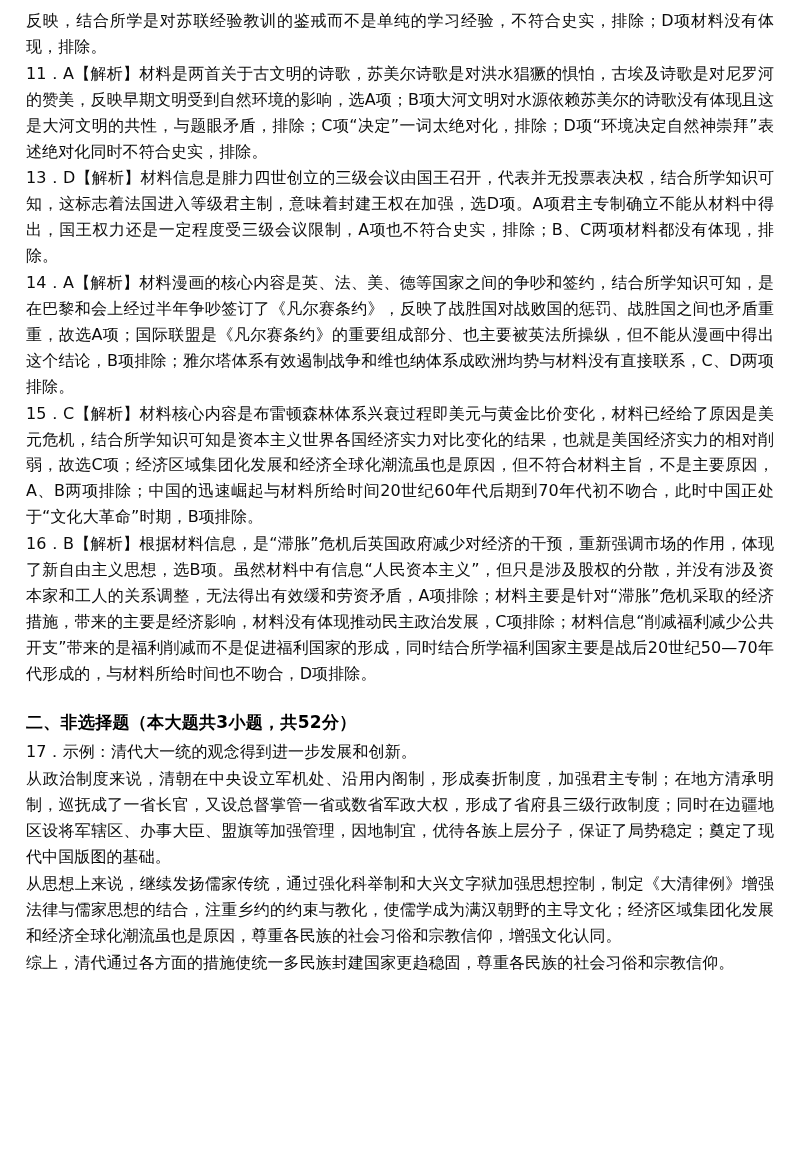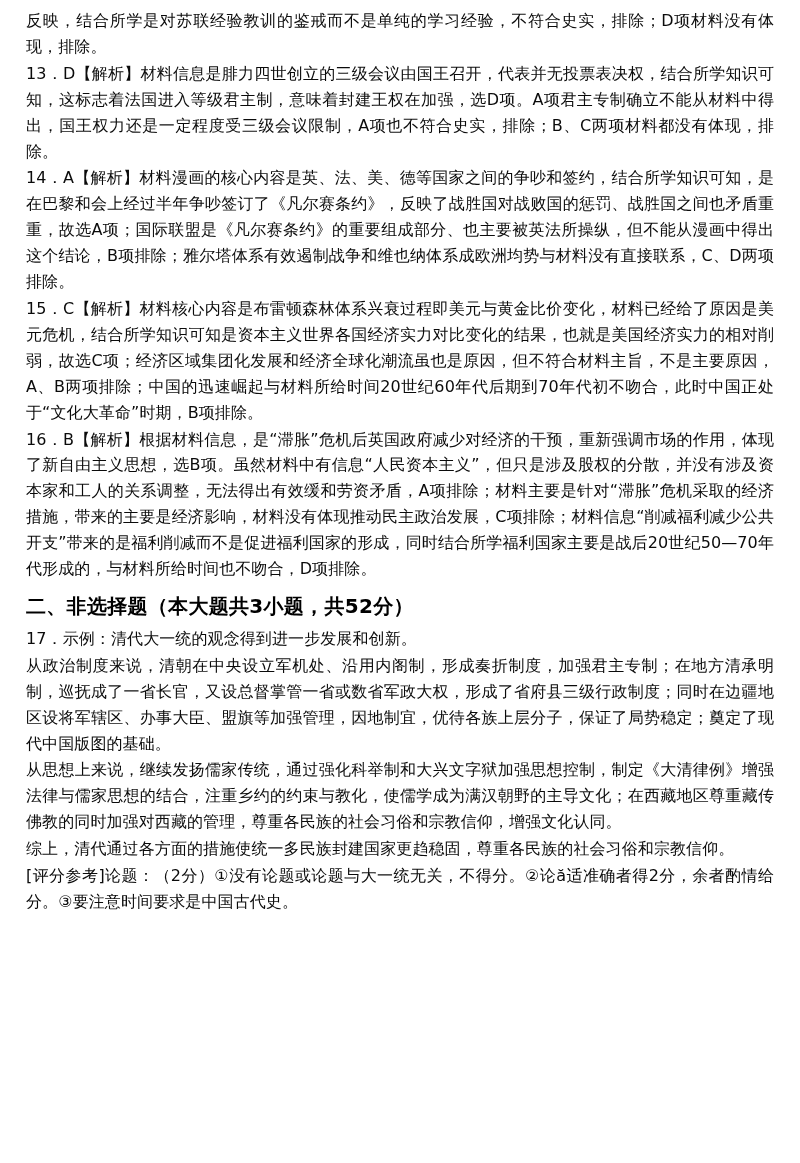--- a/index.html
+++ b/index.html
@@ -23,40 +23,40 @@
   .para {
     font-size: 16px;
     line-height: 1.62;
     text-align: justify;
     text-justify: inter-ideograph;
     margin: 0 0 1px 0;
     letter-spacing: 0.1px;
     color: #0b0b0b;
   }
   .section-title {
-    font-size: 20px;
+    font-size: 17px;
     font-weight: bold;
     line-height: 1.7;
-    margin: 7px 0 3px 0;
+    margin: 21px 0 3px 0;
     letter-spacing: 0.3px;
     color: #000;
   }
 </style>
 </head>
 <body>
 
 <div class="page">
 
   <p class="para">反映，结合所学是对苏联经验教训的鉴戒而不是单纯的学习经验，不符合史实，排除；D项材料没有体现，排除。</p>
+  <p class="para">11．A【解析】材料是两首关于古文明的诗歌，苏美尔诗歌是对洪水猖獗的惧怕，古埃及诗歌是对尼罗河的赞美，反映早期文明受到自然环境的影响，选A项；B项大河文明对水源依赖苏美尔的诗歌没有体现且这是大河文明的共性，与题眼矛盾，排除；C项“决定”一词太绝对化，排除；D项“环境决定自然神崇拜”表述绝对化同时不符合史实，排除。</p>
   <p class="para">13．D【解析】材料信息是腓力四世创立的三级会议由国王召开，代表并无投票表决权，结合所学知识可知，这标志着法国进入等级君主制，意味着封建王权在加强，选D项。A项君主专制确立不能从材料中得出，国王权力还是一定程度受三级会议限制，A项也不符合史实，排除；B、C两项材料都没有体现，排除。</p>
   <p class="para">14．A【解析】材料漫画的核心内容是英、法、美、德等国家之间的争吵和签约，结合所学知识可知，是在巴黎和会上经过半年争吵签订了《凡尔赛条约》，反映了战胜国对战败国的惩罚、战胜国之间也矛盾重重，故选A项；国际联盟是《凡尔赛条约》的重要组成部分、也主要被英法所操纵，但不能从漫画中得出这个结论，B项排除；雅尔塔体系有效遏制战争和维也纳体系成欧洲均势与材料没有直接联系，C、D两项排除。</p>
   <p class="para">15．C【解析】材料核心内容是布雷顿森林体系兴衰过程即美元与黄金比价变化，材料已经给了原因是美元危机，结合所学知识可知是资本主义世界各国经济实力对比变化的结果，也就是美国经济实力的相对削弱，故选C项；经济区域集团化发展和经济全球化潮流虽也是原因，但不符合材料主旨，不是主要原因，A、B两项排除；中国的迅速崛起与材料所给时间20世纪60年代后期到70年代初不吻合，此时中国正处于“文化大革命”时期，B项排除。</p>
   <p class="para">16．B【解析】根据材料信息，是“滞胀”危机后英国政府减少对经济的干预，重新强调市场的作用，体现了新自由主义思想，选B项。虽然材料中有信息“人民资本主义”，但只是涉及股权的分散，并没有涉及资本家和工人的关系调整，无法得出有效缓和劳资矛盾，A项排除；材料主要是针对“滞胀”危机采取的经济措施，带来的主要是经济影响，材料没有体现推动民主政治发展，C项排除；材料信息“削减福利减少公共开支”带来的是福利削减而不是促进福利国家的形成，同时结合所学福利国家主要是战后20世纪50—70年代形成的，与材料所给时间也不吻合，D项排除。</p>
 
   <h2 class="section-title">二、非选择题（本大题共3小题，共52分）</h2>
 
   <p class="para">17．示例：清代大一统的观念得到进一步发展和创新。</p>
   <p class="para">从政治制度来说，清朝在中央设立军机处、沿用内阁制，形成奏折制度，加强君主专制；在地方清承明制，巡抚成了一省长官，又设总督掌管一省或数省军政大权，形成了省府县三级行政制度；同时在边疆地区设将军辖区、办事大臣、盟旗等加强管理，因地制宜，优待各族上层分子，保证了局势稳定；奠定了现代中国版图的基础。</p>
-  <p class="para">从思想上来说，继续发扬儒家传统，通过强化科举制和大兴文字狱加强思想控制，制定《大清律例》增强法律与儒家思想的结合，注重乡约的约束与教化，使儒学成为满汉朝野的主导文化；在西藏地区尊重藏传佛教的同时加强对西藏的管理，尊重各民族的社会习俗和宗教信仰，增强文化认同。</p>
+  <p class="para">从思想上来说，继续发扬儒家传统，通过强化科举制和大兴文字狱加强思想控制，制定《大清律例》增强法律与儒家思想的结合，注重乡约的约束与教化，使儒学成为满汉朝野的主导文化；经济区域集团化发展和经济全球化潮流虽也是原因，尊重各民族的社会习俗和宗教信仰，增强文化认同。</p>
   <p class="para">综上，清代通过各方面的措施使统一多民族封建国家更趋稳固，尊重各民族的社会习俗和宗教信仰。</p>
-  <p class="para">[评分参考]论题：（2分）①没有论题或论题与大一统无关，不得分。②论ă适准确者得2分，余者酌情给分。③要注意时间要求是中国古代史。</p>
 
 </div>
 
 </body></html>

